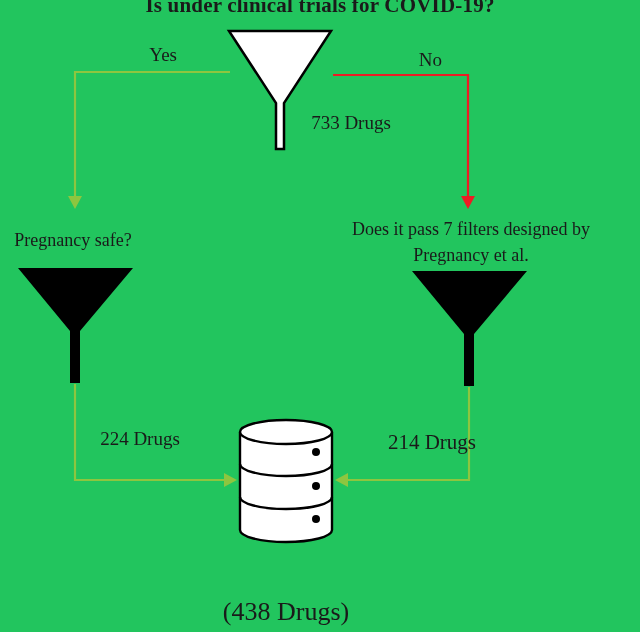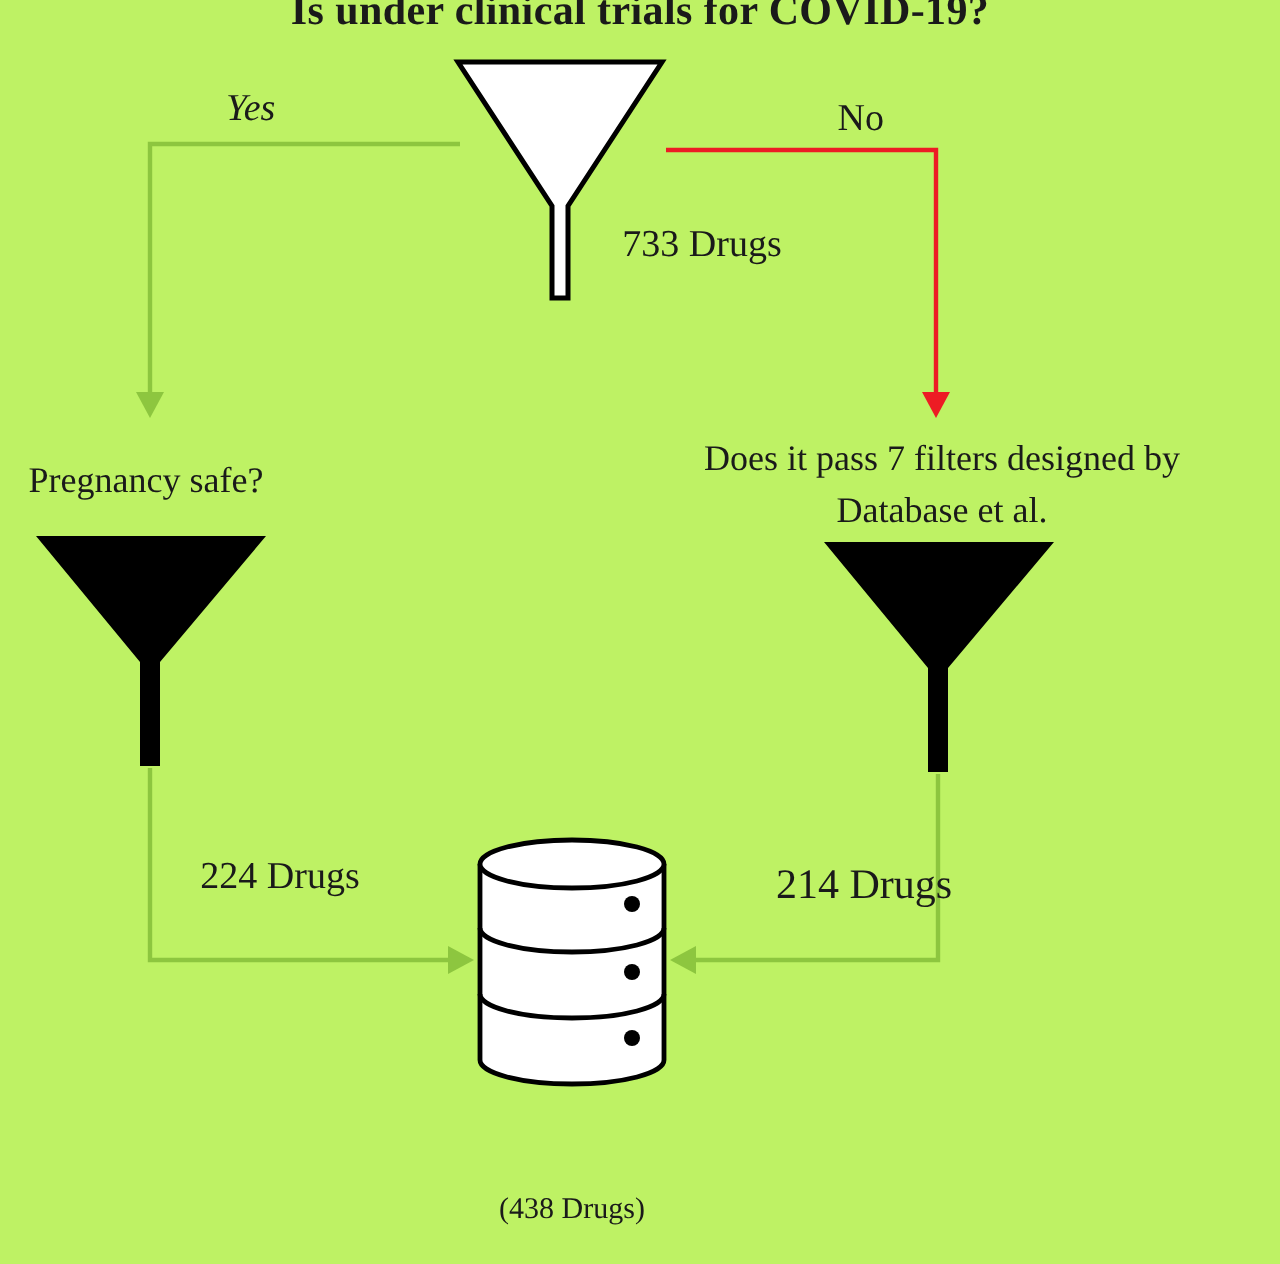--- a/index.html
+++ b/index.html
@@ -1,48 +1,48 @@
 <!DOCTYPE html>
 <html><head>
 <meta charset="utf-8">
 <style>
   html, body { margin: 0; padding: 0; background: #ffffff; }
   #stage {
     position: relative;
     width: 640px;
     height: 632px;
-    background: #bef264;
+    background: #22c55e;
     overflow: hidden;
     font-family: "Liberation Serif", "DejaVu Serif", serif;
     color: #1a1a1a;
   }
   .label {
     position: absolute;
     white-space: nowrap;
     color: #1a1a1a;
   }
   #diagram-svg { position: absolute; left: 0; top: 0; }
 
   .title-text {
     top: -7px; left: 0; width: 640px;
     font-size: 21px; font-weight: 600;
     text-align: center;
     letter-spacing: 0.2px;
   }
-  .yes-label   { top: 44px;  left: 113px; width: 64px; font-size: 19px; text-align: left; font-style: italic; }
+  .yes-label   { top: 44px;  left: 113px; width: 64px; font-size: 19px; text-align: right; }
   .no-label    { top: 49px;  left: 378px; width: 64px; font-size: 19px; text-align: right; }
   .count-296   { top: 118px; left: 95px;  width: 96px; font-size: 19px; text-align: center; }
   .count-733   { top: 112px; left: 303px; width: 96px; font-size: 19px; text-align: center; }
   .preg-q      { top: 230px; left: -2px;  width: 150px; font-size: 18px; text-align: center; }
   .filters-q   { position: absolute; top: 216px; left: 330px; width: 282px;
                  font-size: 18px; line-height: 1.45; text-align: center; }
   .count-224   { top: 428px; left: 92px;  width: 96px; font-size: 19px; text-align: center; }
   .count-214   { top: 430px; left: 384px; width: 96px; font-size: 21px; text-align: center; }
   .db-label    { top: 566px; left: 166px; width: 240px; font-size: 21px; text-align: center; }
-  .db-count    { top: 597px; left: 166px; width: 240px; font-size: 15px; text-align: center; }
+  .db-count    { top: 597px; left: 166px; width: 240px; font-size: 26px; text-align: center; }
 </style>
 </head>
 <body>
 
 <div id="stage">
 
   <svg id="diagram-svg" width="640" height="632" viewBox="0 0 640 632">
 
     <path d="M229 31 L331 31 L284 103 L284 149 L276 149 L276 103 Z" fill="#ffffff" stroke="#000000" stroke-width="2.5" stroke-linejoin="miter"></path>
 
@@ -79,21 +79,21 @@
 
   <div class="label no-label">No</div>
 
 
   <div class="label count-733">733 Drugs</div>
 
   <div class="label preg-q">Pregnancy safe?</div>
 
   <div class="filters-q">
     <div>Does it pass 7 filters designed by</div>
-    <div>Database et al.</div>
+    <div>Pregnancy et al.</div>
   </div>
 
   <div class="label count-224">224 Drugs</div>
 
   <div class="label count-214">214 Drugs</div>
 
 
   <div class="label db-count">(438 Drugs)</div>
 
 </div>

